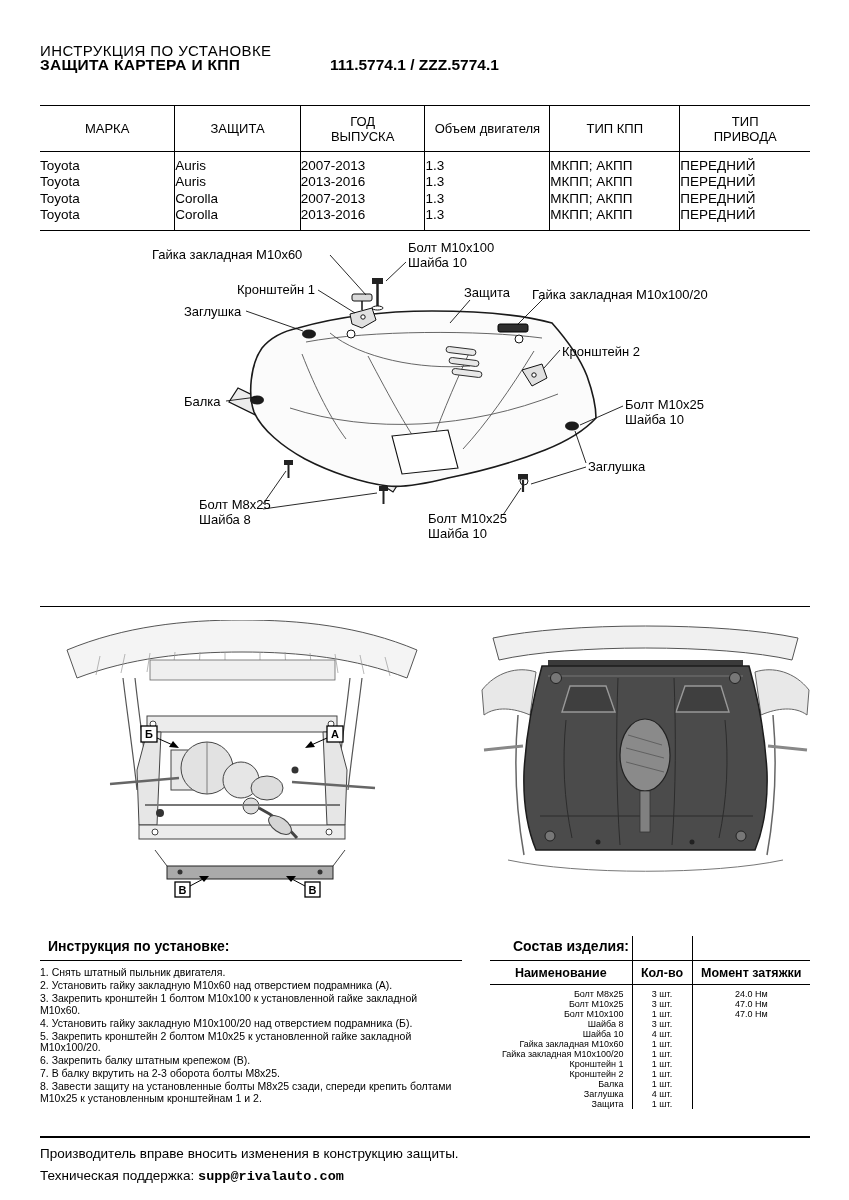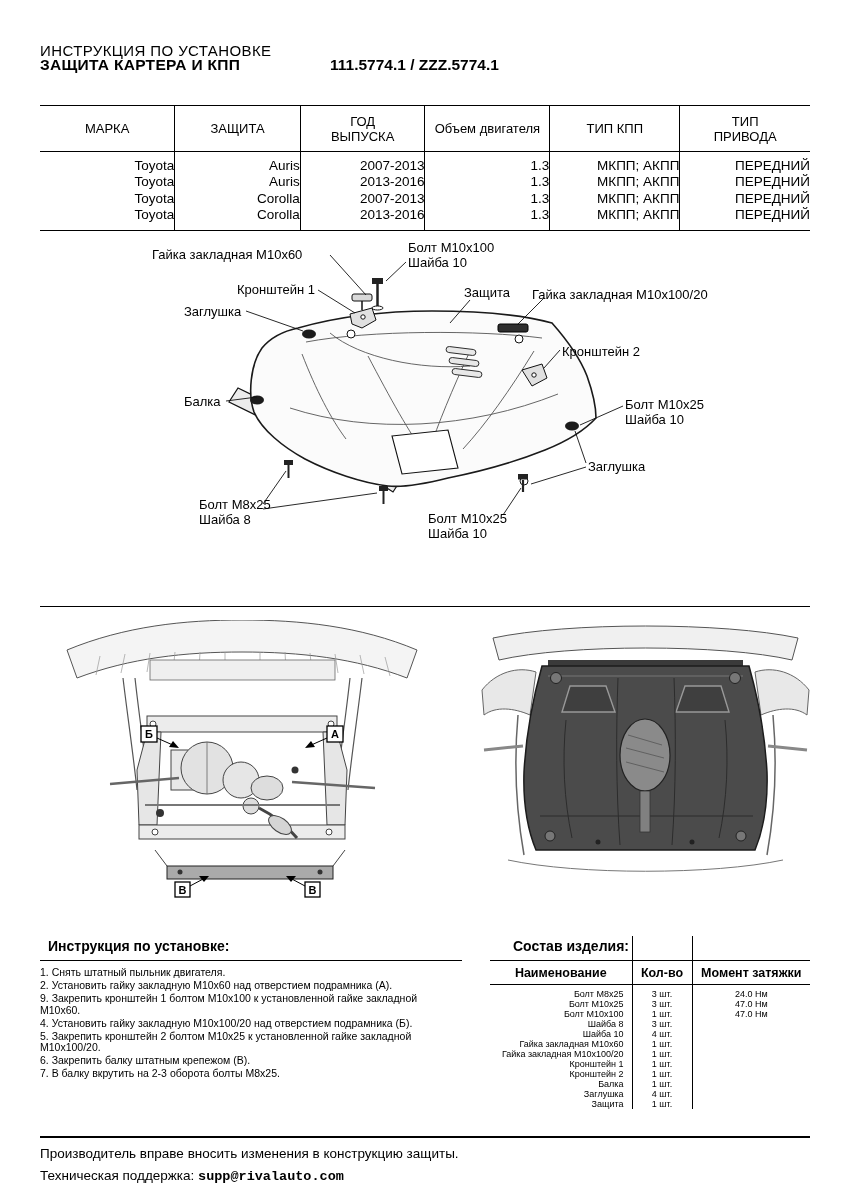--- a/index.html
+++ b/index.html
@@ -16,21 +16,21 @@
   
   .h-line1 { left:40px; top:42px; font-size:15px; letter-spacing:.4px; }
   .h-line2 { left:40px; top:56px; font-size:15.5px; font-weight:bold; letter-spacing:.3px; }
   .h-part  { left:330px; top:56px; font-size:15.5px; font-weight:bold; }
 
   
   .vehicle-table { position:absolute; left:40px; top:105px; width:770px;
     border-collapse:collapse; table-layout:fixed; border-bottom:1.5px solid #000; }
   .vehicle-table th { border-top:1.5px solid #000; border-bottom:1.5px solid #000;
     height:46px; font-weight:normal; font-size:13px; text-align:center; vertical-align:middle; }
-  .vehicle-table td { font-size:13.5px; text-align:right; height:17px; }
+  .vehicle-table td { font-size:13.5px; text-align:left; height:17px; }
   .vehicle-table th + th, .vehicle-table td + td { border-left:1px solid #000; }
   .vehicle-table tbody tr:first-child td { padding-top:6px; }
   .vehicle-table tbody tr:last-child td { padding-bottom:8px; }
 
   
   .diagram { position:absolute; left:0; top:238px; width:849px; height:368px; }
   .dlabel { position:absolute; font-size:13px; line-height:15px; white-space:pre-line; }
 
   
   .illu-left  { position:absolute; left:55px;  top:620px; }
@@ -349,25 +349,26 @@
       <circle cx="120" cy="222" r="2.5" fill="#222"></circle>
       <circle cx="214" cy="222" r="2.5" fill="#222"></circle>
     </g>
   </svg>
 
   <div class="abs sec-title" style="left:40px; top:938px;">Инструкция по установке:</div>
   <div class="hline" style="left:40px; top:960px; width:422px;"></div>
   <div class="steps">
     <p>1. Снять штатный пыльник двигателя.</p>
     <p>2. Установить гайку закладную М10х60 над отверстием подрамника (А).</p>
-    <p>9. Закрепить кронштейн 1 болтом М10х100 к установленной гайке закладной М10х60.</p>
+    <p>3. Закрепить кронштейн 1 болтом М10х100 к установленной гайке закладной М10х60.</p>
     <p>4. Установить гайку закладную М10х100/20 над отверстием подрамника (Б).</p>
     <p>5. Закрепить кронштейн 2 болтом М10х25 к установленной гайке закладной М10х100/20.</p>
     <p>6. Закрепить балку штатным крепежом (В).</p>
     <p>7. В балку вкрутить на 2-3 оборота болты М8х25.</p>
+    <p>8. Завести защиту на установленные болты М8х25 сзади, спереди крепить болтами М10х25 к установленным кронштейнам 1 и 2.</p>
   </div>
 
   <div class="abs sec-title" style="left:505px; top:938px;">Состав изделия:</div>
   <div class="vline" style="left:632px; top:936px; height:24px;"></div>
   <div class="vline" style="left:692px; top:936px; height:24px;"></div>
   <table class="parts-table">
     <thead>
       <tr>
         <th style="width:142px">Наименование</th>
         <th style="width:60px">Кол-во</th>

